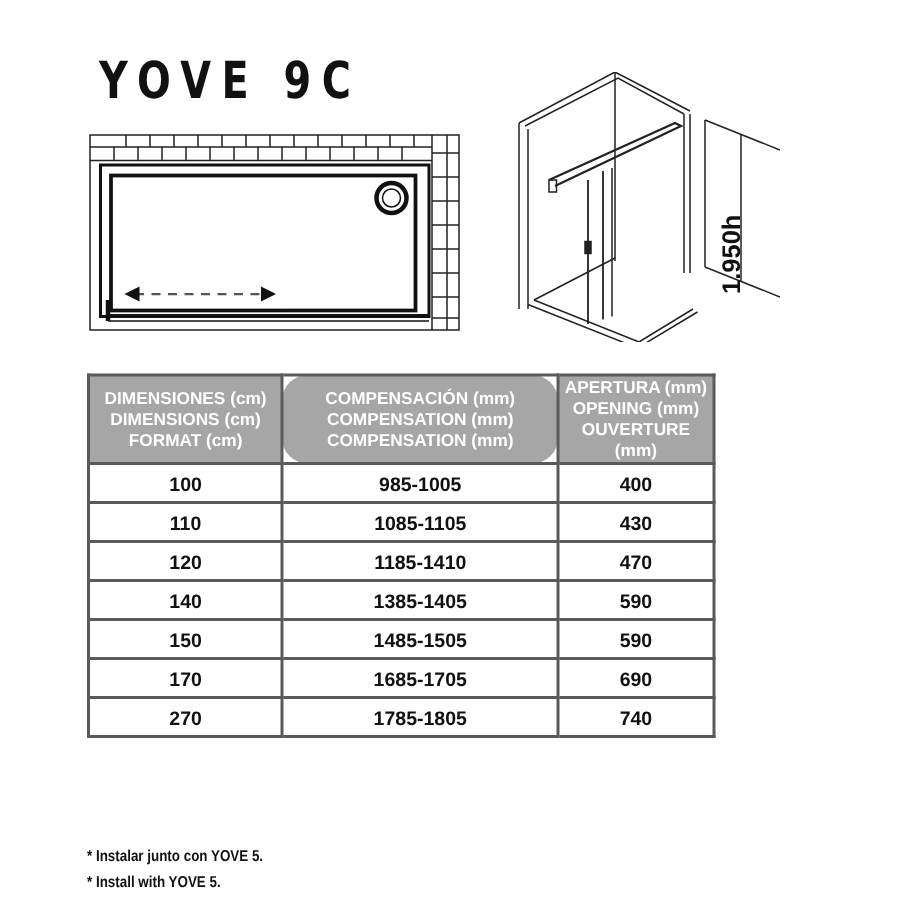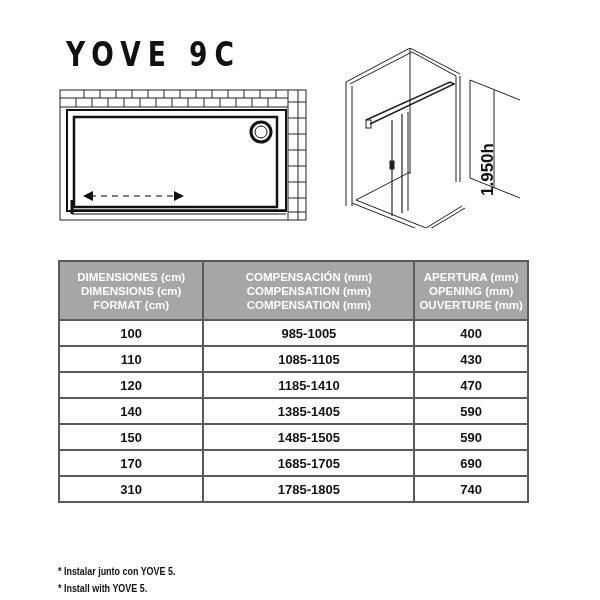--- a/index.html
+++ b/index.html
@@ -13,37 +13,37 @@
   .plan { position: absolute; left: 58px; top: 88px; width: 250px; height: 135px; }
   .iso { position: absolute; left: 330px; top: 48px; width: 190px; height: 180px; }
   .height-label {
     position: absolute; left: 478px; top: 150px;
     font-size: 17px; font-weight: bold; color: #111;
     transform: rotate(-90deg); transform-origin: left top;
     font-family: "Liberation Sans", sans-serif;
     transform: translate(0,0) rotate(-90deg);
   }
   table.spec {
-    position: absolute; left: 58px; top: 260px;
-    border-collapse: collapse; width: 471px;
+    position: absolute; left: 58px; top: 249px;
+    border-collapse: collapse; width: 419px;
     font-family: "Liberation Sans", sans-serif;
   }
   table.spec th {
     background: #a6a6a6; color: #ffffff;
     font-size: 11.5px; font-weight: bold; line-height: 14px;
     height: 57px; padding: 0; text-align: center;
     border: 2px solid #5a5a5a;
     transform-origin: center;
   }
   table.spec th span { display: block; }
   table.spec td {
     height: 24px; border: 2px solid #5a5a5a; text-align: center;
     font-size: 13px; font-weight: bold; color: #111; padding: 0;
   }
-  .col1 { width: 143px; } .col2 { width: 210px; } .col3 { width: 112px; margin-top: 24px; }
+  .col1 { width: 143px; } .col2 { width: 210px; border-radius: 17px; } .col3 { width: 112px; margin-top: 24px; }
   .notes { position: absolute; left: 58px; top: 563px; font-size: 10.5px; font-weight: bold; color: #111; line-height: 17px; }
   .notes div { transform: scaleX(0.85); transform-origin: left; white-space: nowrap; }
 </style>
 </head>
 <body>
 
 <div class="title">YOVE 9C</div>
 
 <svg class="plan" viewBox="0 0 250 135" xmlns="http://www.w3.org/2000/svg">
   <g fill="none" stroke="#222" stroke-width="1">
@@ -189,21 +189,21 @@
       <td>150</td>
       <td>1485-1505</td>
       <td>590</td>
     </tr>
     <tr>
       <td>170</td>
       <td>1685-1705</td>
       <td>690</td>
     </tr>
     <tr>
-      <td>310</td>
+      <td>270</td>
       <td>1785-1805</td>
       <td>740</td>
     </tr>
   </tbody>
 </table>
 
 <div class="notes">
   <div>* Instalar junto con YOVE 5.</div>
   <div>* Install with YOVE 5.</div>
 </div>

